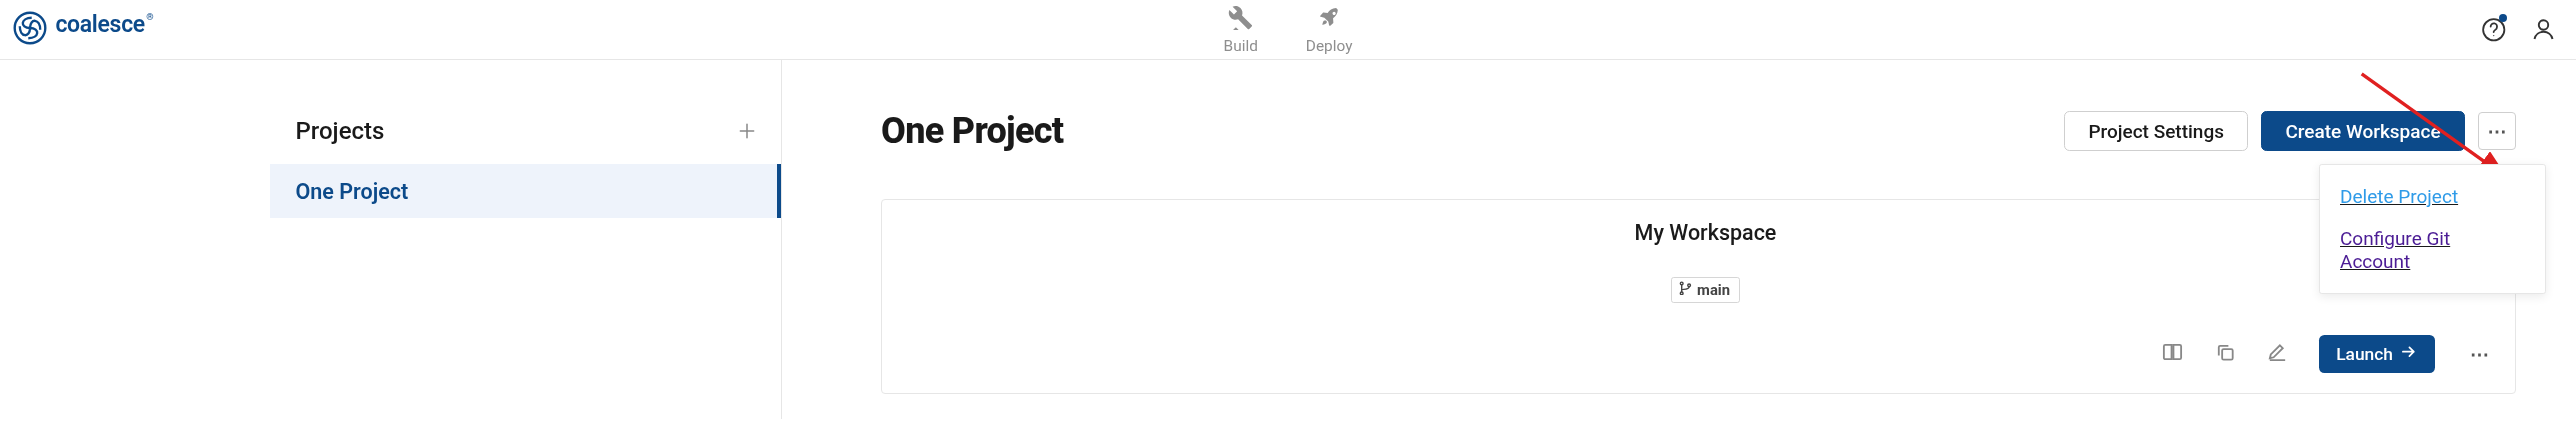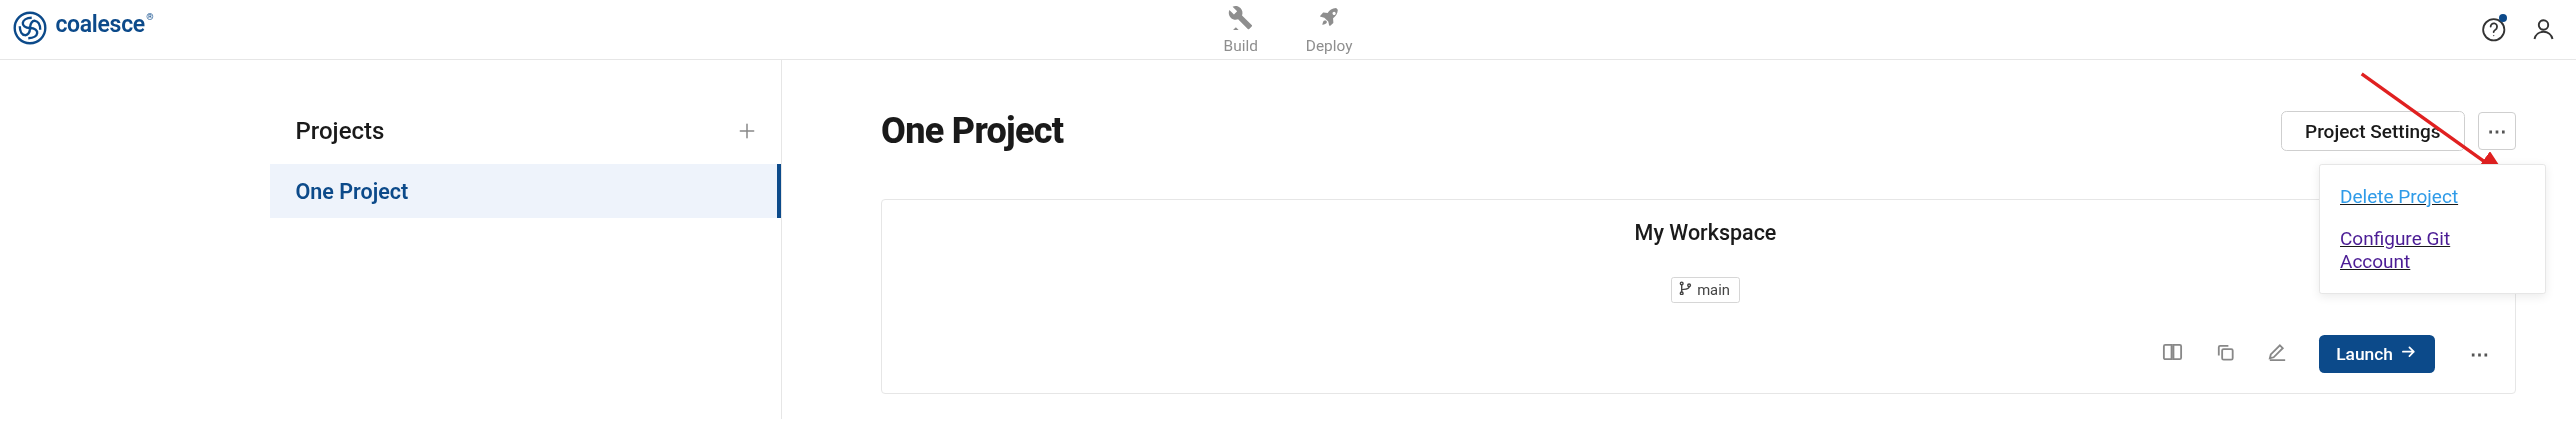--- a/index.html
+++ b/index.html
@@ -203,20 +203,21 @@
     }
     .branch-chip {
       display: inline-flex;
       align-items: center;
       gap: 4px;
       border: 1.3px solid #d6d6d6;
       border-radius: 2.7px;
       padding: 2.7px 9.4px 2.7px 6.7px;
       color: #444;
       font-size: 14.8px;
+      font-weight: bold;
     }
     .branch-chip svg { width: 14.8px; height: 14.8px; }
     .ws-card-right {
       margin-left: auto;
       display: flex;
       align-items: center;
       gap: 29.5px;
     }
     .ws-icon { color:#888; cursor:pointer; display:inline-flex; }
     .ws-icon svg { width: 23px; height: 23px; }
@@ -333,20 +334,21 @@
     <div class="proj-item">
       <span>One Project</span>
     </div>
   </div>
 
   <div class="main">
     <div class="main-head">
       <div class="main-title">One Project</div>
       <div class="spacer"></div>
       <div class="btn btn-outline">Project Settings</div>
+      <div class="btn btn-primary">Create Workspace</div>
       <div class="more-btn">⋯</div>
     </div>
 
     <div class="workspace-card">
       <div class="ws-name">My Workspace</div>
       <div class="branch-chip">
         <span>
           <svg viewBox="0 0 24 24" fill="none" stroke="currentColor" stroke-width="2.3">
               <circle cx="6" cy="4" r="2.2"></circle>
               <circle cx="6" cy="20" r="2.2"></circle>

